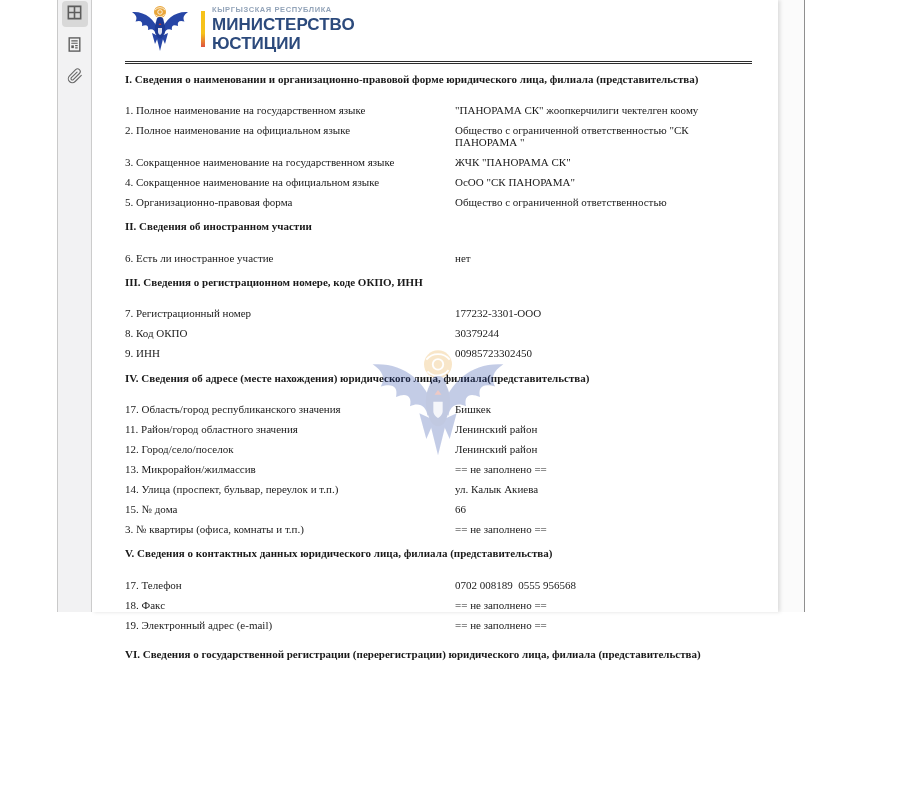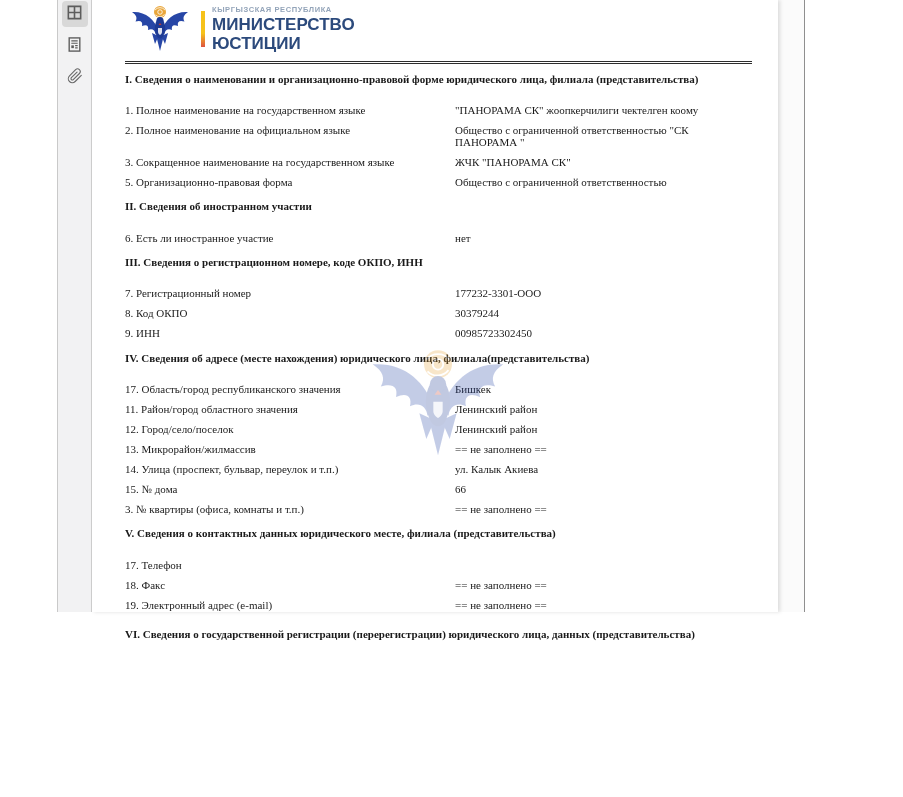--- a/index.html
+++ b/index.html
@@ -132,20 +132,24 @@
       </div>
       <div class="row">
         <div class="label">2. Полное наименование на официальном языке</div>
         <div class="value">Общество с ограниченной ответственностью "СК ПАНОРАМА "</div>
       </div>
       <div class="row">
         <div class="label">3. Сокращенное наименование на государственном языке</div>
         <div class="value">ЖЧК "ПАНОРАМА СК"</div>
       </div>
       <div class="row">
+        <div class="label">4. Сокращенное наименование на официальном языке</div>
+        <div class="value">ОсОО "СК ПАНОРАМА"</div>
+      </div>
+      <div class="row">
         <div class="label">5. Организационно-правовая форма</div>
         <div class="value">Общество с ограниченной ответственностью</div>
       </div>
 
       <div class="section-title">II. Сведения об иностранном участии</div>
       <div class="row">
         <div class="label">6. Есть ли иностранное участие</div>
         <div class="value">нет</div>
       </div>
 
@@ -186,31 +190,32 @@
       </div>
       <div class="row">
         <div class="label">15. № дома</div>
         <div class="value">66</div>
       </div>
       <div class="row">
         <div class="label">3. № квартиры (офиса, комнаты и т.п.)</div>
         <div class="value">== не заполнено ==</div>
       </div>
 
-      <div class="section-title">V. Сведения о контактных данных юридического месте, филиала (представительства)</div>
+      <div class="section-title">V. Сведения о контактных данных юридического лица, филиала (представительства)</div>
       <div class="row">
         <div class="label">17. Телефон</div>
+        <div class="value">0702 008189  0555 956568</div>
       </div>
       <div class="row">
         <div class="label">18. Факс</div>
         <div class="value">== не заполнено ==</div>
       </div>
       <div class="row">
         <div class="label">19. Электронный адрес (e-mail)</div>
         <div class="value">== не заполнено ==</div>
       </div>
 
-      <div class="section-title last">VI. Сведения о государственной регистрации (перерегистрации) юридического лица, данных (представительства)</div>
+      <div class="section-title last">VI. Сведения о государственной регистрации (перерегистрации) юридического лица, филиала (представительства)</div>
 
     </div>
   </div>
 
 </div>
 
 </body></html>

